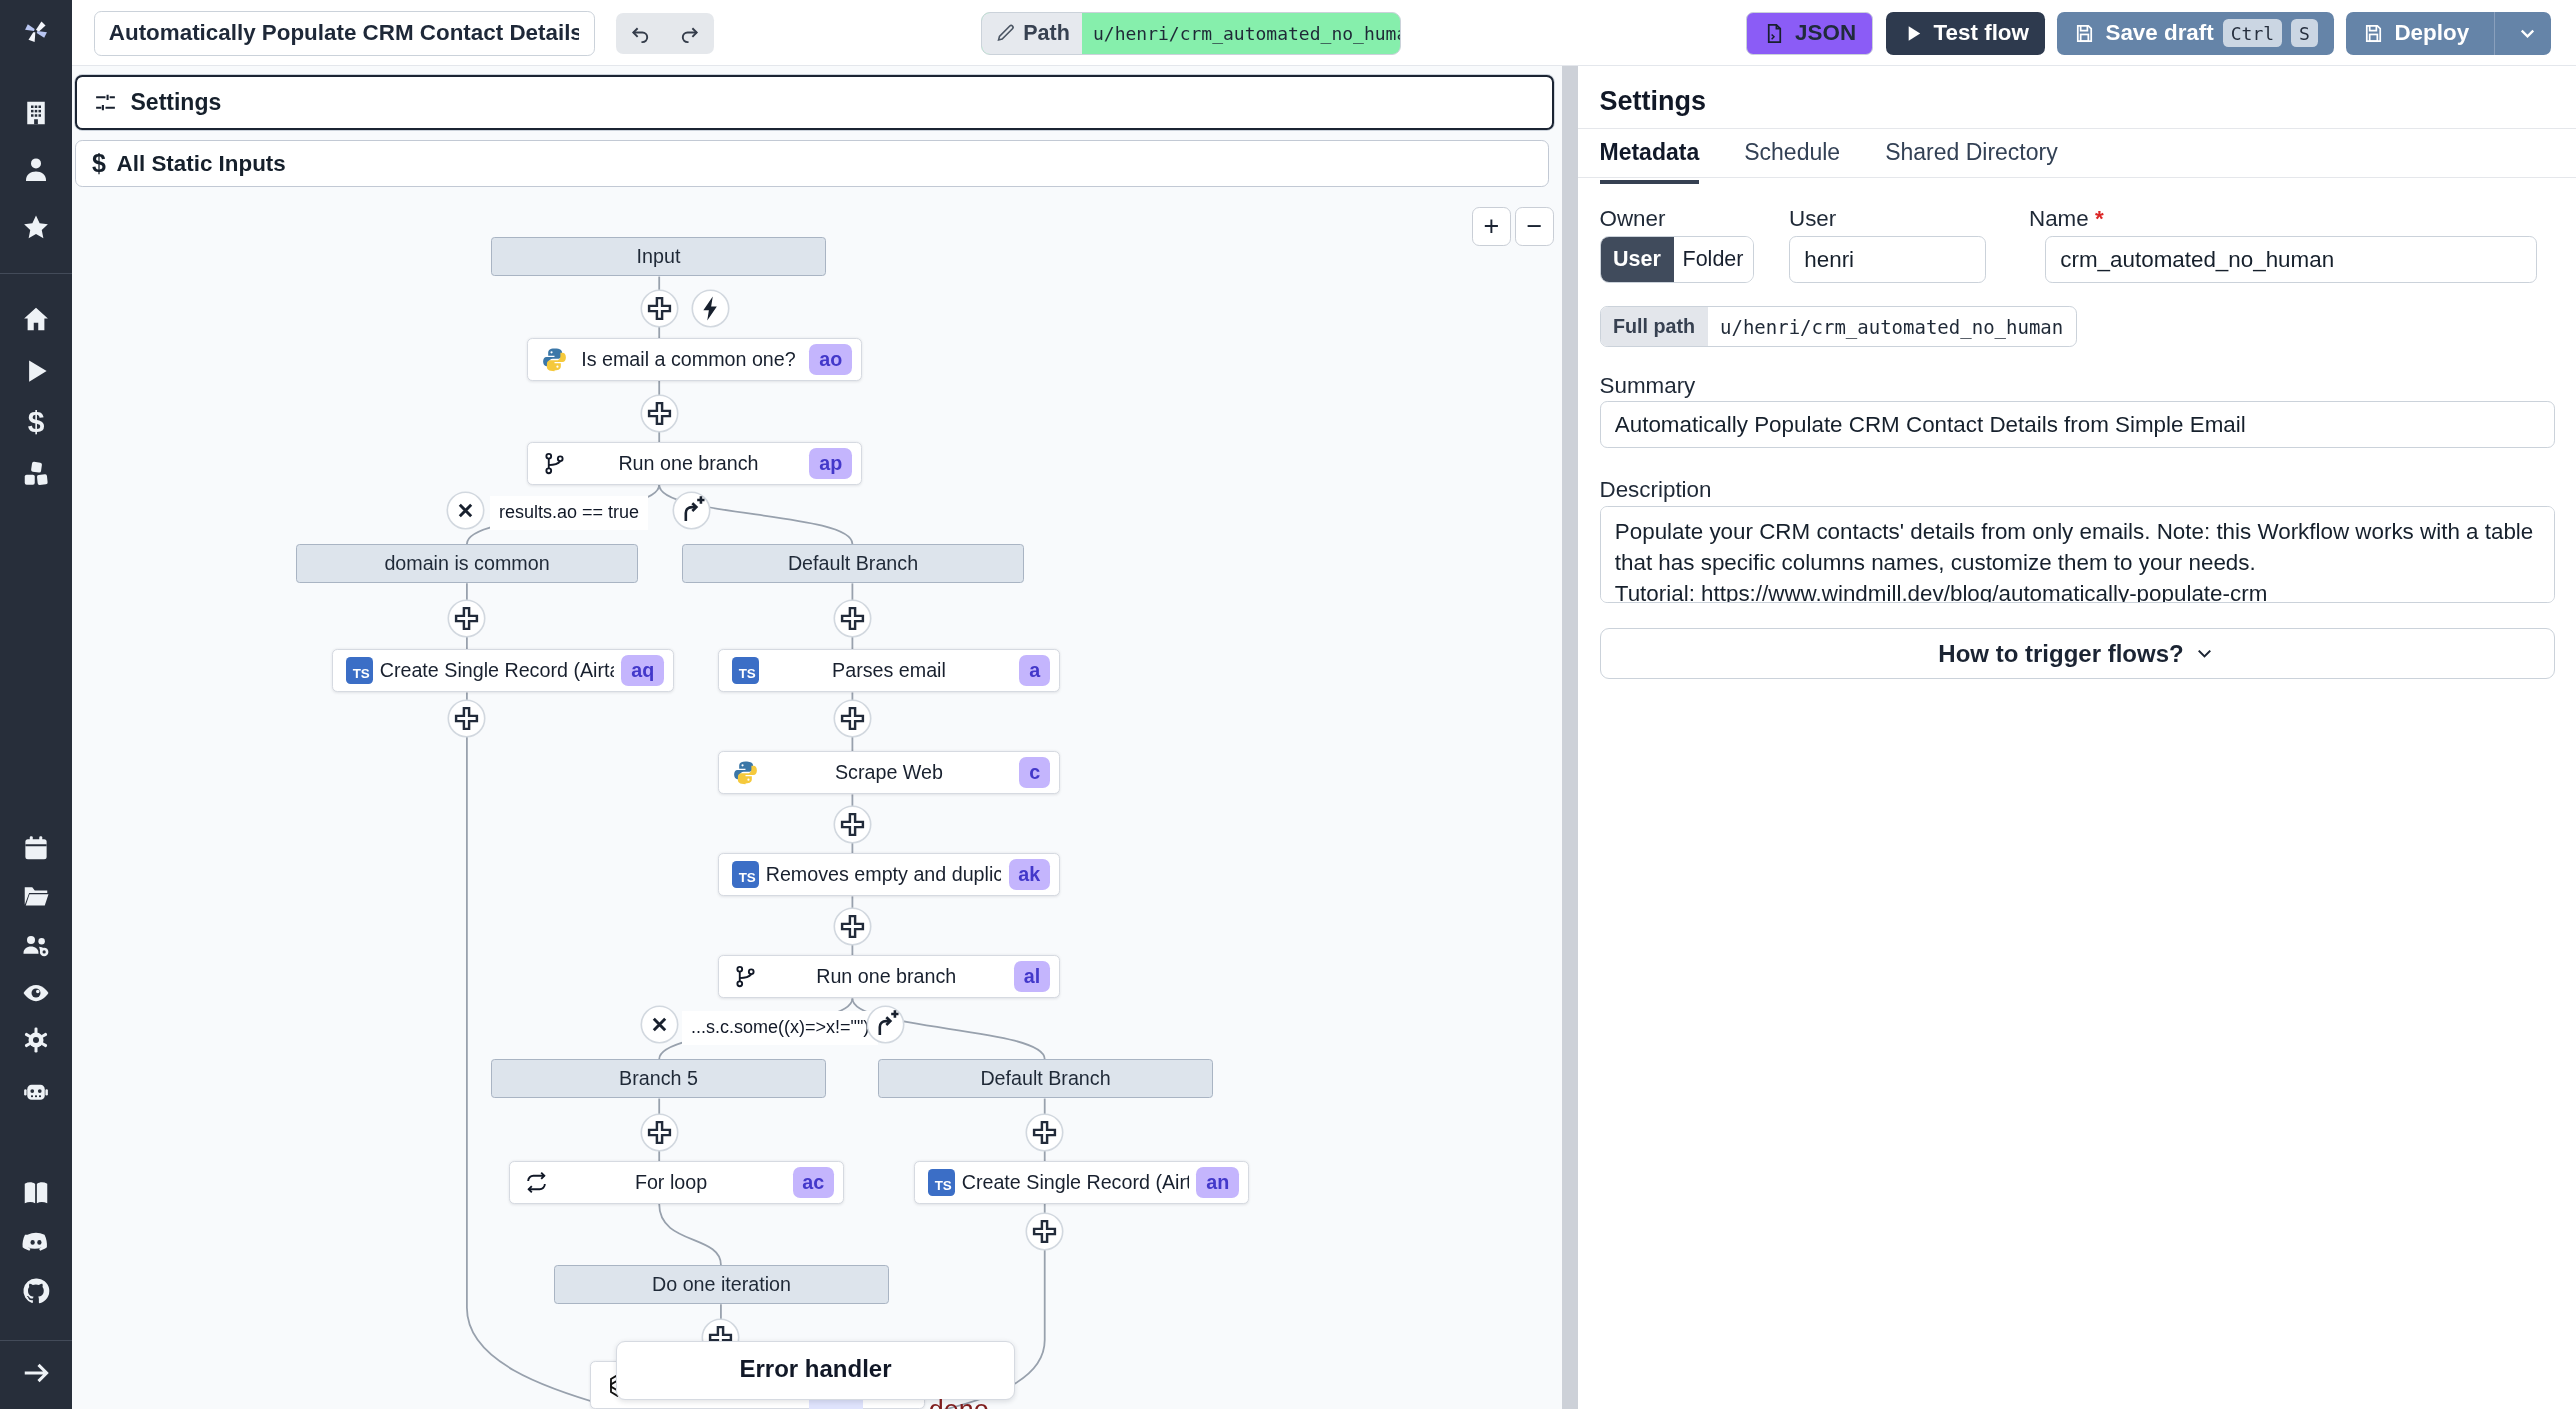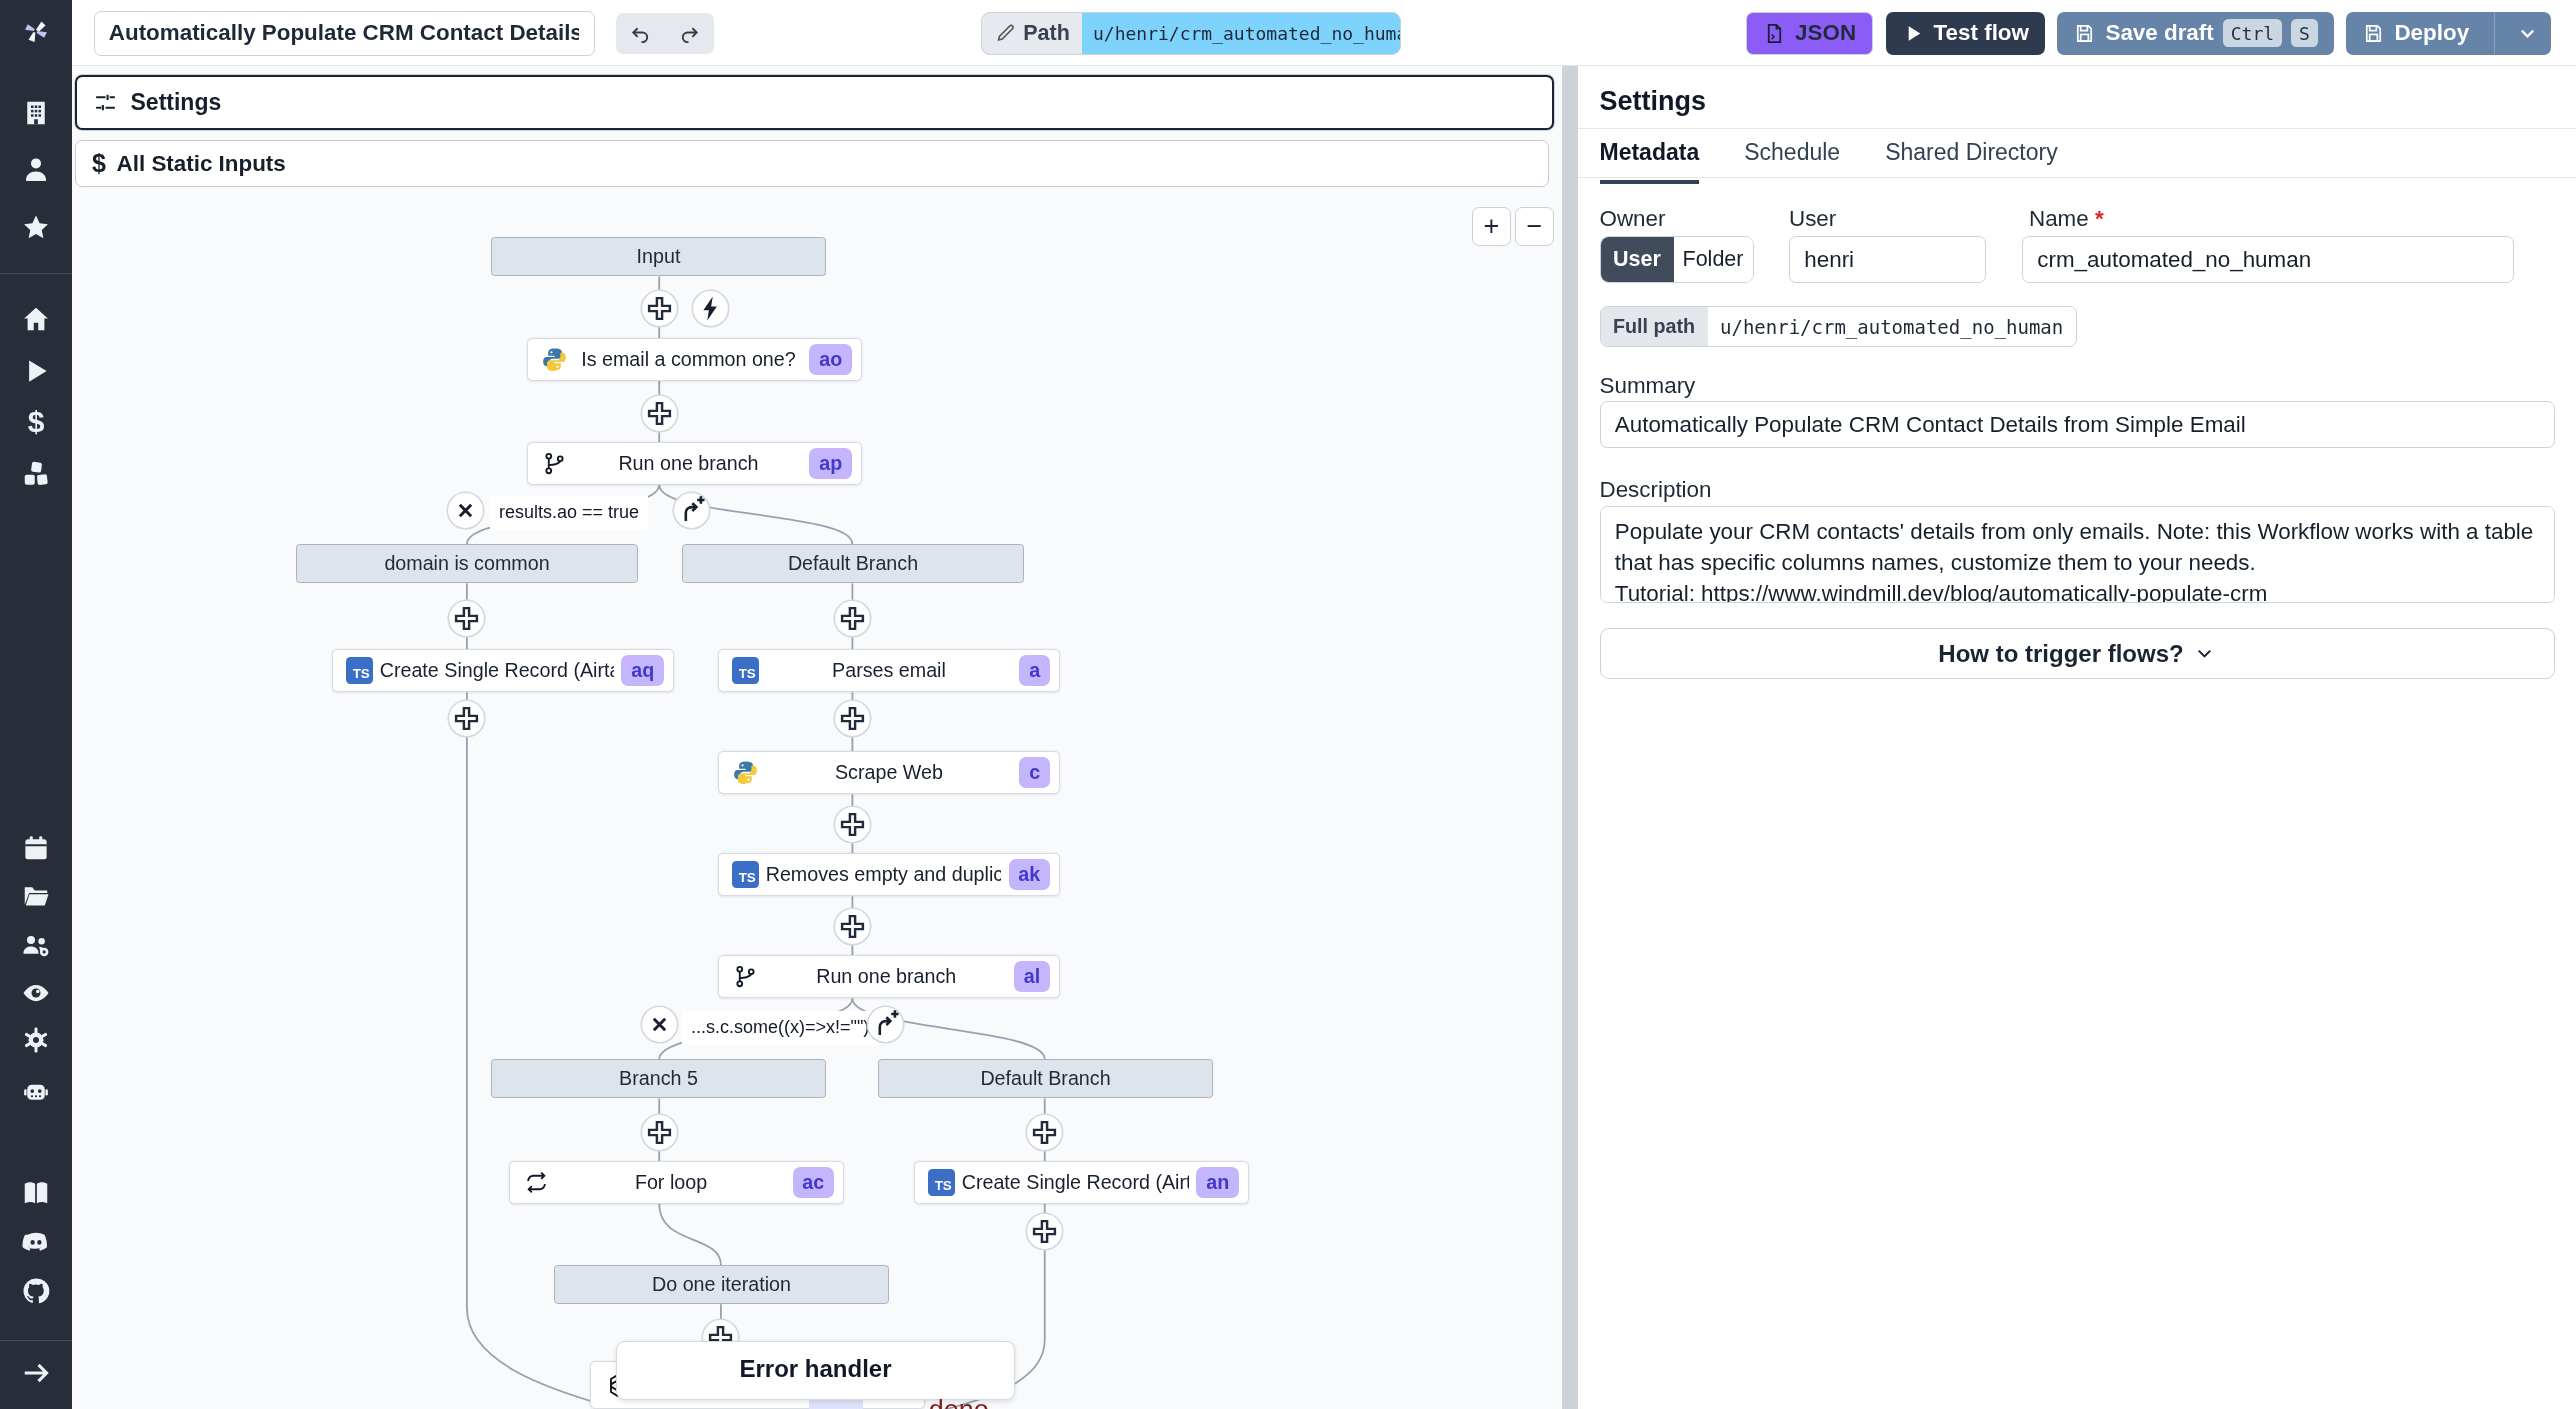--- a/index.html
+++ b/index.html
@@ -18,21 +18,21 @@
   .topbar { position:absolute; left:72px; top:0; width:2504px; height:66px; background:#fff;
             border-bottom:0.9px solid #e4e7ec; z-index:30; }
   .title-input { position:absolute; left:21.5px; top:10.7px; width:501px; height:45px; border:0.9px solid #cbd2da;
                  border-radius:7.2px; font-family:"Liberation Sans",sans-serif; font-size:22.4px; font-weight:bold;
                  color:#1e2838; padding:0 14.3px; outline:none; background:#fff;}
   .histgroup { position:absolute; left:544px; top:12.5px; width:98px; height:41px; background:#e5e8ec;
                border-radius:7.2px; display:flex; }
   .histbtn { flex:1; display:flex; align-items:center; justify-content:center; cursor:pointer; }
   .histbtn svg { width:23px; height:23px; }
   .pathgroup { position:absolute; left:909px; top:11.6px; width:420px; height:43px; border:0.9px solid #cbd2da;
-               border-radius:9px; display:flex; overflow:hidden; background:#7dd3fc; }
+               border-radius:9px; display:flex; overflow:hidden; background:#86efac; }
   .pathlabel { background:#e6e9ee; display:flex; align-items:center; gap:7.2px; padding:0 12.5px;
                font-size:21.5px; font-weight:bold; color:#374151; }
   .pathlabel svg { width:21.5px; height:21.5px; }
   .pathvalue { display:flex; align-items:center; padding:0 10.7px; font-family:"DejaVu Sans Mono",monospace;
                font-size:18px; color:#1f2937; white-space:nowrap; }
   .tr-buttons { position:absolute; right:25px; top:11.6px; display:flex; gap:12.5px; height:43px; }
   .btn { display:flex; align-items:center; gap:9px; border-radius:7.2px; padding:0 16px; font-size:22.4px;
          font-weight:bold; cursor:pointer; height:43px; }
   .btn svg { width:23px; height:23px; }
   .btn-json { background:#8b5cf6; border:0.9px solid #cbd2da; color:#202b3c; }
@@ -592,21 +592,21 @@
     <div class="flabel" style="left:211px;top:140px">User</div>
     <div class="flabel" style="left:451px;top:140px">
       <span>Name</span> <span class="req">*</span>
     </div>
 
     <div class="seg">
       <div class="on">User</div>
       <div class="off">Folder</div>
     </div>
     <input class="pinput" style="left: 211px; top: 170px; width: 197px;" value="henri">
-    <input class="pinput" style="left: 444px; top: 170px; width: 492px;" value="crm_automated_no_human">
+    <input class="pinput" style="left: 467px; top: 170px; width: 492px;" value="crm_automated_no_human">
 
     <div class="fullpath">
       <div class="fpl">Full path</div>
       <div class="fpv">u/henri/crm_automated_no_human</div>
     </div>
 
     <div class="flabel" style="left:21.5px;top:307px">Summary</div>
     <input class="pinput" style="left: 21.5px; top: 335px; width: 955px;" value="Automatically Populate CRM Contact Details from Simple Email">
 
     <div class="flabel" style="left:21.5px;top:411px">Description</div>

